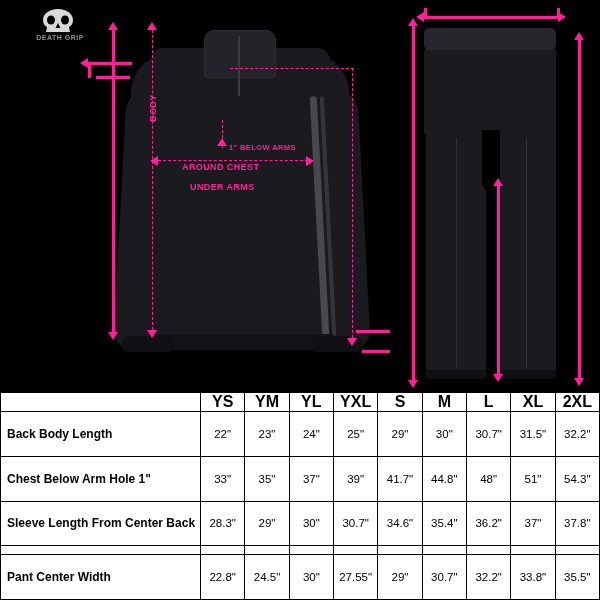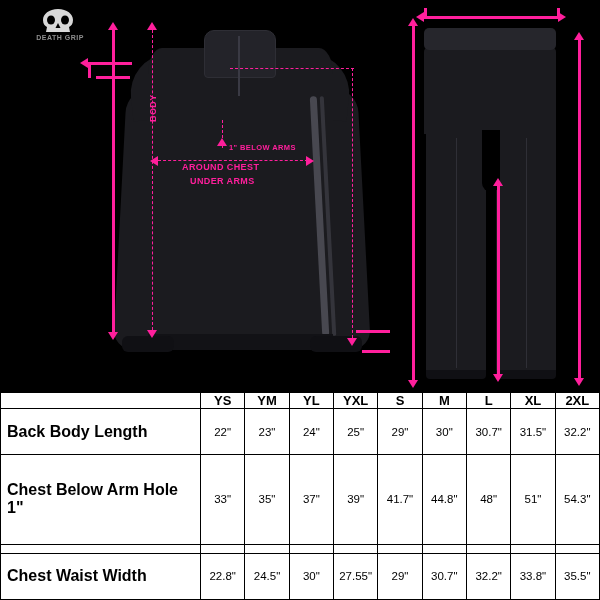--- a/index.html
+++ b/index.html
@@ -80,22 +80,22 @@
   .ar-up{border-left:5px solid transparent;border-right:5px solid transparent;border-bottom:8px solid #ff1f9c;}
   .ar-down{border-left:5px solid transparent;border-right:5px solid transparent;border-top:8px solid #ff1f9c;}
   .ar-left{border-top:5px solid transparent;border-bottom:5px solid transparent;border-right:8px solid #ff1f9c;}
   .ar-right{border-top:5px solid transparent;border-bottom:5px solid transparent;border-left:8px solid #ff1f9c;}
 
   
   .table-wrap{position:absolute;left:0;top:392px;width:600px;height:208px;background:#fff;}
   table{border-collapse:collapse;width:600px;height:208px;table-layout:fixed;
         font-family:"Liberation Sans", sans-serif;}
   td,th{border:1px solid #000;padding:0 4px;font-size:11.5px;color:#000;text-align:center;}
-  th{font-weight:bold;font-size:13px;text-align:center;}
-  td.rowlabel,th.rowlabel{text-align:left;font-weight:bold;font-size:16px;padding-left:6px;}
+  th{font-weight:bold;font-size:16px;text-align:center;}
+  td.rowlabel,th.rowlabel{text-align:left;font-weight:bold;font-size:12px;padding-left:6px;}
   tr.spacer td{height:8px;border-left:1px solid #000;border-right:1px solid #000;border-top:1px solid #000;border-bottom:1px solid #000;}
   col.c0{width:200px;}
 </style>
 </head>
 <body>
 
 <div id="stage">
 
   <div class="illo">
 
@@ -135,21 +135,21 @@
     <div class="mlabel vert" style="left:148px;top:122px;">BODY</div>
 
     <div class="mg-dash-v" style="left:222px;top:120px;height:28px;"></div>
     <div class="arrow ar-up" style="left:217px;top:138px;"></div>
     <div class="mlabel small" style="left:229px;top:143px;">1" BELOW ARMS</div>
 
     <div class="mg-dash" style="left:158px;top:160px;width:150px;"></div>
     <div class="arrow ar-left" style="left:150px;top:156px;"></div>
     <div class="arrow ar-right" style="left:306px;top:156px;"></div>
     <div class="mlabel" style="left:182px;top:162px;">AROUND CHEST</div>
-    <div class="mlabel" style="left:190px;top:176px;">UNDER ARMS</div>
+    <div class="mlabel" style="left:190px;top:182px;">UNDER ARMS</div>
 
     <div class="mg-dash-v" style="left:352px;top:68px;height:270px;"></div>
     <div class="mg-dash" style="left:230px;top:68px;width:124px;"></div>
     <div class="mg" style="left:356px;top:330px;width:34px;height:3px;"></div>
     <div class="arrow ar-down" style="left:347px;top:338px;"></div>
     <div class="mg" style="left:362px;top:350px;width:28px;height:3px;"></div>
 
     <div class="mg" style="left:112px;top:30px;width:3px;height:302px;"></div>
     <div class="arrow ar-up" style="left:108px;top:22px;"></div>
     <div class="arrow ar-down" style="left:108px;top:332px;"></div>
@@ -231,34 +231,46 @@
           <td>33"</td>
           <td>35"</td>
           <td>37"</td>
           <td>39"</td>
           <td>41.7"</td>
           <td>44.8"</td>
           <td>48"</td>
           <td>51"</td>
           <td>54.3"</td>
         </tr>
+        <tr>
+          <td class="rowlabel">Sleeve Length From Center Back</td>
+          <td>28.3"</td>
+          <td>29"</td>
+          <td>30"</td>
+          <td>30.7"</td>
+          <td>34.6"</td>
+          <td>35.4"</td>
+          <td>36.2"</td>
+          <td>37"</td>
+          <td>37.8"</td>
+        </tr>
         <tr class="spacer">
           <td></td>
           <td></td>
           <td></td>
           <td></td>
           <td></td>
           <td></td>
           <td></td>
           <td></td>
           <td></td>
           <td></td>
         </tr>
         <tr>
-          <td class="rowlabel">Chest Waist Width</td>
+          <td class="rowlabel">Pant Center Width</td>
           <td>22.8"</td>
           <td>24.5"</td>
           <td>30"</td>
           <td>27.55"</td>
           <td>29"</td>
           <td>30.7"</td>
           <td>32.2"</td>
           <td>33.8"</td>
           <td>35.5"</td>
         </tr>

